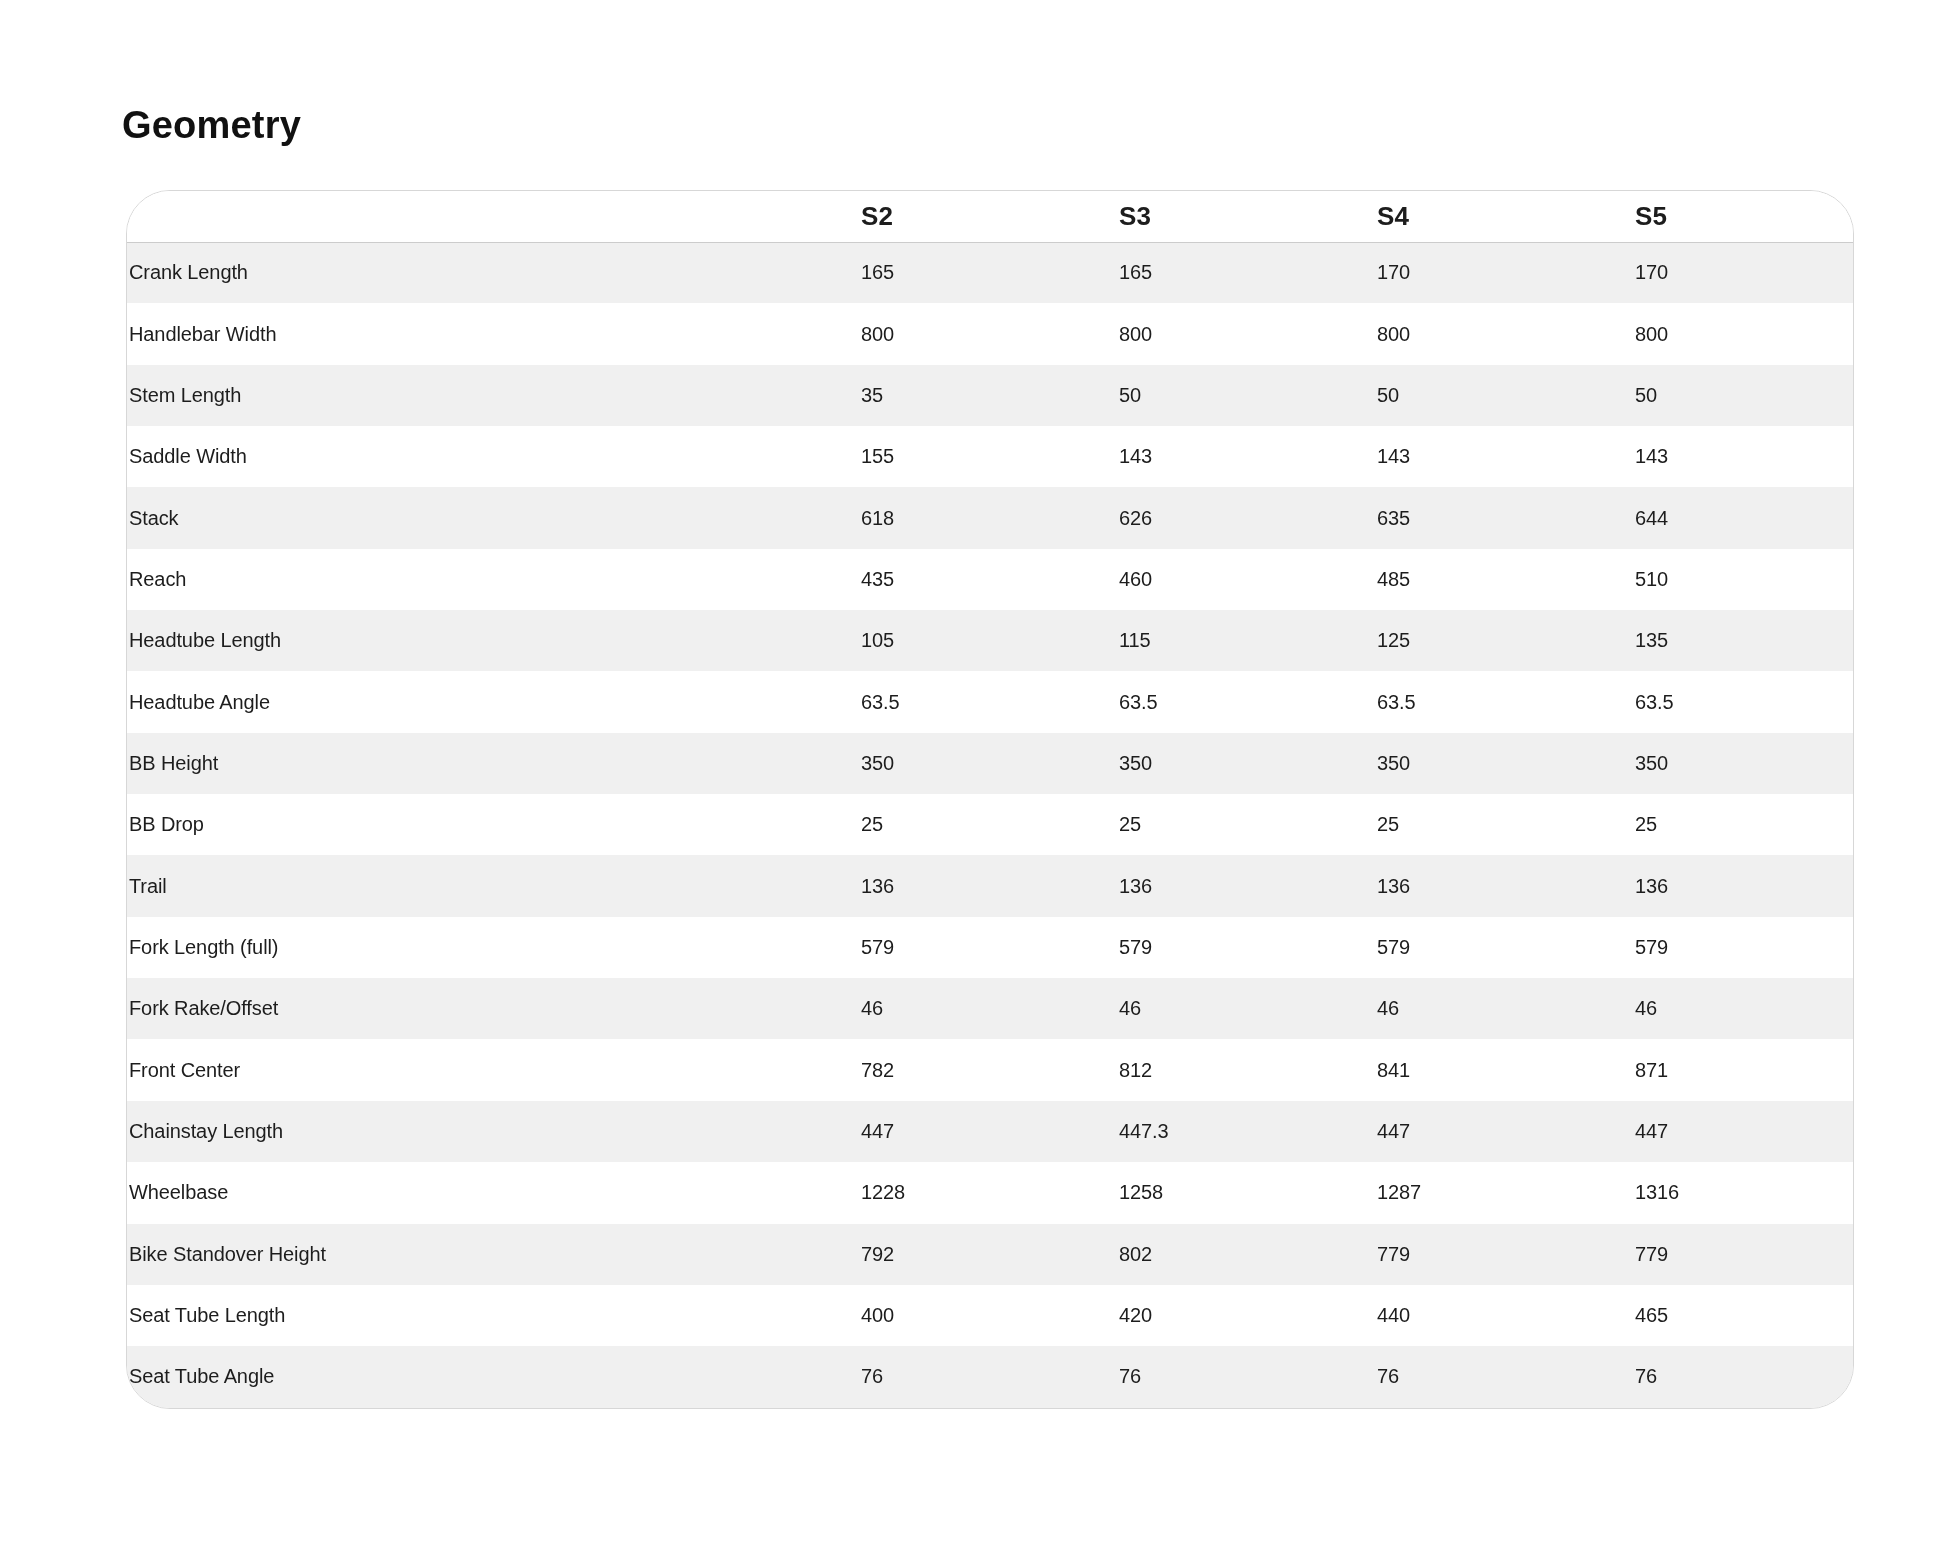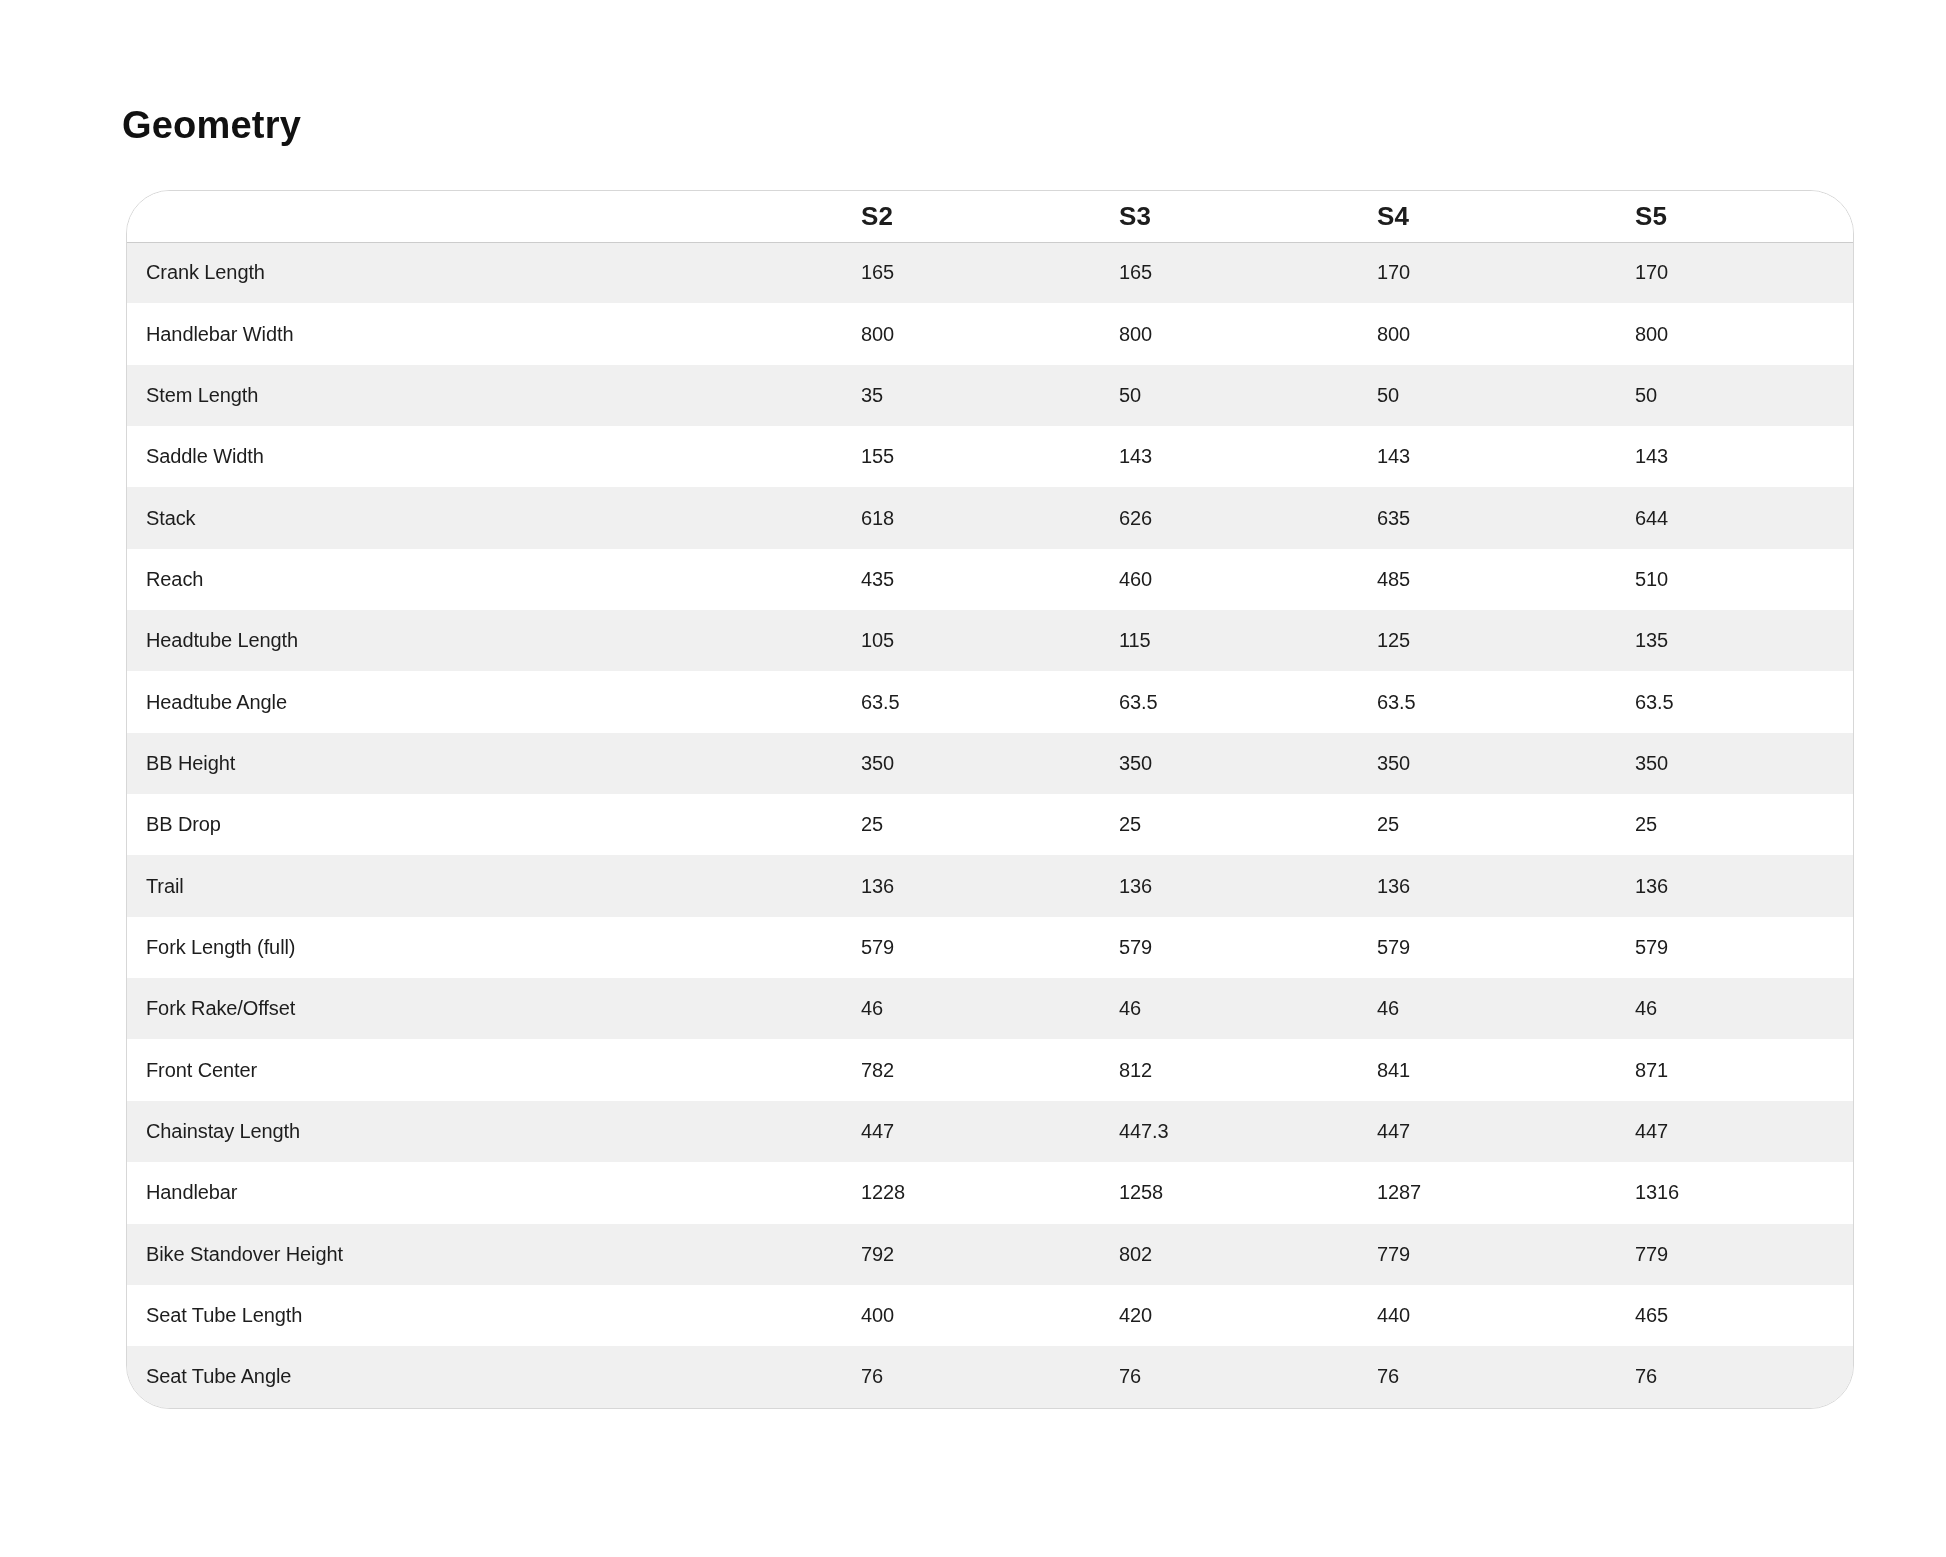--- a/index.html
+++ b/index.html
@@ -55,21 +55,21 @@
     height: 61.35px;
     vertical-align: middle;
     font-size: 20px;
     font-weight: 400;
     letter-spacing: -0.1px;
     padding: 0;
     white-space: nowrap;
   }
   tbody tr:nth-child(odd) { background: var(--stripe, #f0f0f0); }
   tbody tr:nth-child(even) { background: #ffffff; }
-  td.label, th.label { padding-left: 19px; }
+  td.label, th.label { padding-left: 2px; }
 </style>
 </head>
 <body>
 
 <h2 class="section-title">Geometry</h2>
 
 <div class="table-wrap">
   <table class="geometry">
     <colgroup>
       <col class="c-label">
@@ -203,21 +203,21 @@
 
   <tr>
     <td class="label">Chainstay Length</td>
     <td>447</td>
     <td>447.3</td>
     <td>447</td>
     <td>447</td>
   </tr>
 
   <tr>
-    <td class="label">Handlebar</td>
+    <td class="label">Wheelbase</td>
     <td>1228</td>
     <td>1258</td>
     <td>1287</td>
     <td>1316</td>
   </tr>
 
   <tr>
     <td class="label">Bike Standover Height</td>
     <td>792</td>
     <td>802</td>

